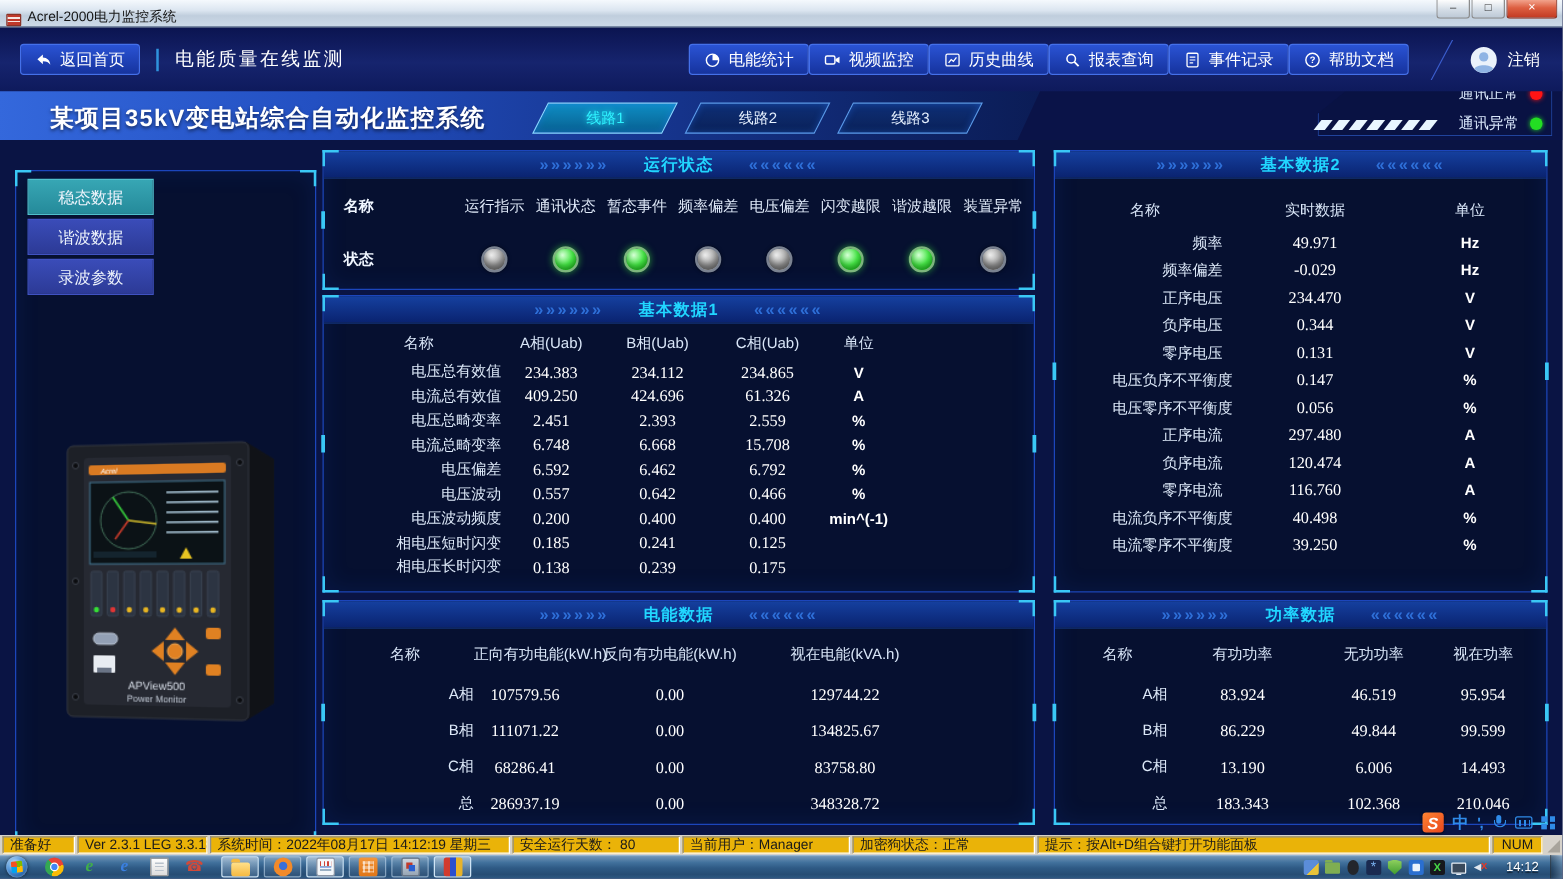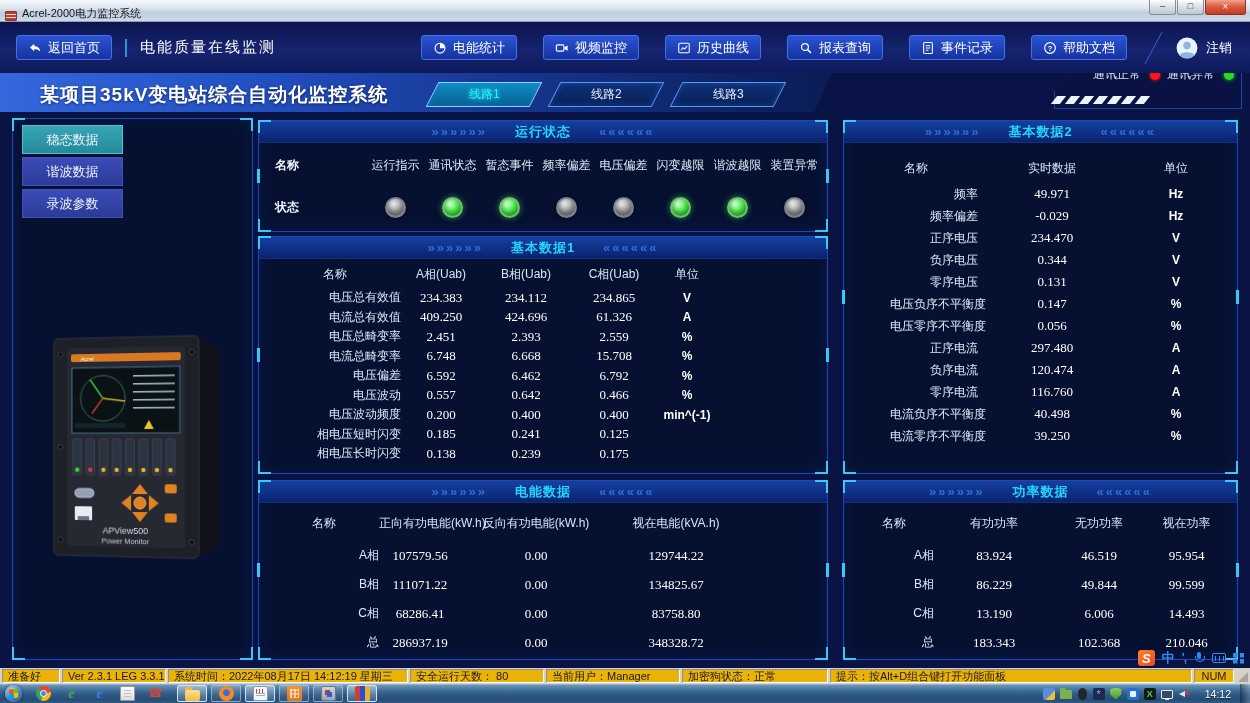--- a/index.html
+++ b/index.html
@@ -15,56 +15,56 @@
 .wc{width:27px;height:15px;border:1px solid #8c8c8c;border-top:none;border-radius:0 0 3px 3px;background:linear-gradient(#fdfdfd,#d4dde6 55%,#bdc9d6);font-size:9px;line-height:13px;text-align:center;color:#333}
 .wc.close{width:41px;background:linear-gradient(#f2a38c,#dd5f41 45%,#c23a22);color:#fff;border-color:#8f3322;font-size:10px}
 
 
 .navbar{position:absolute;top:22px;left:0;right:0;height:51px;background:linear-gradient(180deg,#0b1450 0%,#16246e 55%,#0e1a5c 100%);display:flex;align-items:center;padding:0 0 0 16px;z-index:4}
 .nav-btn{height:25px;padding:0 11px;background:linear-gradient(180deg,#2a53d4,#16339e);border:1px solid #4470ea;border-radius:3px;color:#fff;font-size:13px;display:flex;align-items:center;gap:6px;white-space:nowrap}
 .nicon{display:inline-flex}
 .nicon svg{width:14px;height:14px;display:block}
 .nav-divider{width:2px;height:18px;background:#2f93dd;margin:0 13px}
 .nav-title{font-size:15px;color:#fff;letter-spacing:2px}
-.nav-buttons{display:flex;gap:26px;margin-left:auto}
+.nav-buttons{display:flex;margin-left:auto}
 .logout-sep{width:1px;height:32px;background:#3c5fd0;transform:skewX(-28deg);margin:0 22px 0 26px}
 .logout{display:flex;align-items:center;gap:8px;color:#fff;font-size:13px;margin-right:18px}
 .av svg{width:22px;height:22px}
 
 
 .headerband{position:absolute;top:57px;left:0;right:0;height:55px;background:#0a1348;overflow:hidden}
 .hb-bright{position:absolute;left:0;top:3px;bottom:0;width:838px;background:linear-gradient(92deg,#3468dc 0%,#2350c2 30%,#16358f 62%,#0e2467 86%,#0b1c55 100%);clip-path:polygon(0 0,100% 0,calc(100% - 24px) 100%,0 100%)}
 .slashes{position:absolute;display:flex;gap:5px}
 .slash{width:9px;height:8px;transform:skewX(-38deg)}
 .slashes.tl{left:40px;top:5px}
 .slashes.tl .slash{background:#a9e2ff}
 .slashes.br{right:103px;top:39px}
 .slashes.br .slash{background:#e9f6ff}
 .hb-title{position:absolute;left:40px;top:25px;font-size:19px;font-weight:bold;color:#fff;letter-spacing:1px;text-shadow:0 1px 3px rgba(0,0,0,.55)}
 .tabs{position:absolute;left:432px;bottom:5px;display:flex;gap:18px}
 .tab{width:104px;height:25px;transform:skewX(-27deg);border:1px solid #5a9ae8;background:linear-gradient(180deg,#0e2f76,#0a2158);display:flex;align-items:center;justify-content:center;box-shadow:inset 0 0 6px rgba(40,120,255,.35)}
 .tab .tx{transform:skewX(27deg);font-size:12px;color:#e6f1ff}
 .tab.active{background:linear-gradient(180deg,#0f8ec4,#076091);border-color:#86d8ff}
 .tab.active .tx{color:#2ef2ff;text-shadow:0 0 5px #2ef2ff}
 .hb-frame{position:absolute;right:8px;top:5px;width:188px;height:47px;border:1px solid #21439c;background:rgba(8,16,60,.35);clip-path:polygon(36px 0,100% 0,100% 100%,0 100%,0 62%)}
-.legend{position:absolute;right:16px;top:9px;display:flex;flex-direction:row;gap:7px;align-items:center}
+.legend{position:absolute;right:16px;top:9px;display:flex;flex-direction:column;gap:7px;align-items:center}
 .legend-row{display:flex;align-items:center;gap:9px;font-size:12px;color:#d8e6fa}
 .dot{width:10px;height:10px;border-radius:50%}
 
 
 .panel{position:absolute;background:#061030;border:1px solid #1c46bc;box-shadow:inset 0 0 20px rgba(25,80,220,.14)}
 .corner{position:absolute;width:13px;height:13px;border:2px solid #3ac8f5;z-index:2}
 .corner.tl{top:-1px;left:-1px;border-right:none;border-bottom:none}
 .corner.tr{top:-1px;right:-1px;border-left:none;border-bottom:none}
 .corner.bl{bottom:-1px;left:-1px;border-right:none;border-top:none}
 .corner.br{bottom:-1px;right:-1px;border-left:none;border-top:none}
 .midtick{position:absolute;width:3px;height:14px;background:#3ac8f5;top:50%;margin-top:-7px}
 .midtick.ml{left:-2px}
 .midtick.mr{right:-2px}
-#panel-sidebar{left:12px;top:118px;width:241px;height:542px}
+#panel-sidebar{left:12px;top:136px;width:241px;height:542px}
 #panel-runstatus{left:258px;top:120px;width:570px;height:112px}
 #panel-basic1{left:258px;top:236px;width:570px;height:238px}
 #panel-energy{left:258px;top:480px;width:570px;height:180px}
 #panel-basic2{left:843px;top:120px;width:395px;height:354px}
 #panel-power{left:843px;top:480px;width:395px;height:180px}
 .ptitle{position:relative;height:22px;background:linear-gradient(180deg,#15409f,#0a2370);display:flex;align-items:center;justify-content:center;gap:28px;border-bottom:1px solid #123074}
 .pt{color:#21d6ff;font-size:13px;font-weight:bold;letter-spacing:1px}
 .arr{font-size:13px;font-weight:bold;color:#2e6fd8;letter-spacing:2px;line-height:1}
 .arr-l::before{content:"»»»»»»"}
 .arr-r::before{content:"««««««"}

